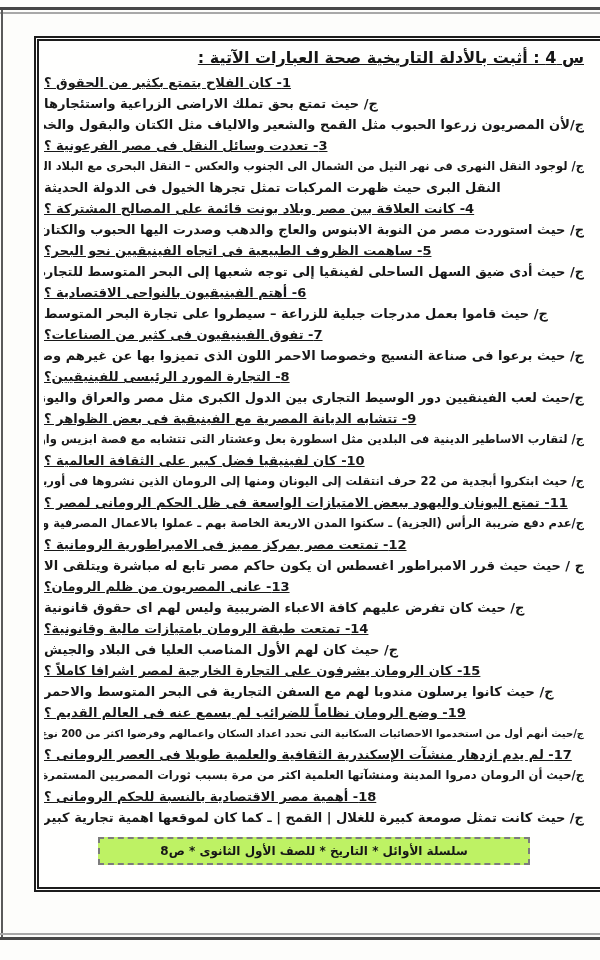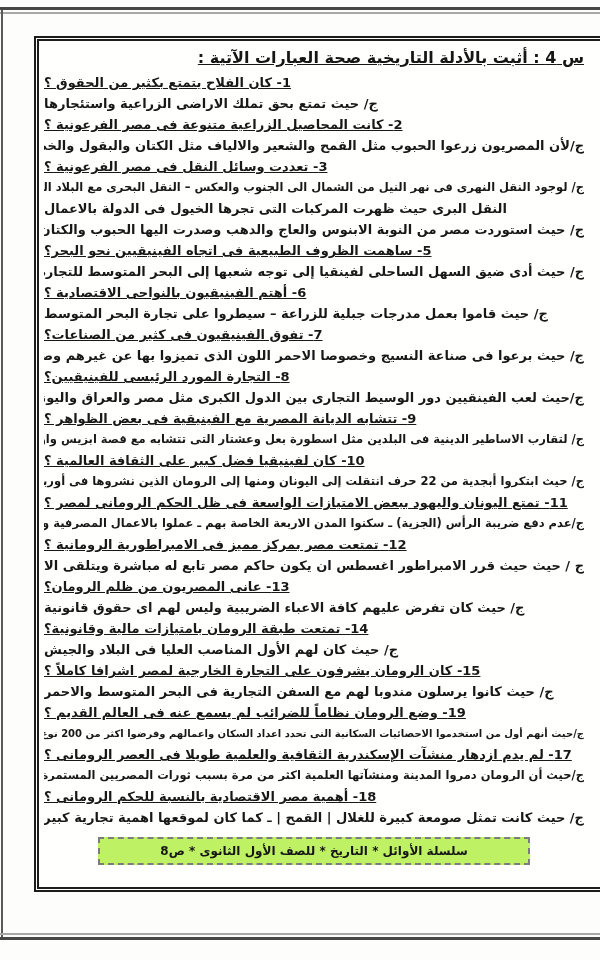--- a/index.html
+++ b/index.html
@@ -49,25 +49,25 @@
     <div class="r-gap"></div>
     <div class="r-light"></div>
 </div>
 <div class="left-scan-line"></div>
 
 <div class="box">
   <div class="title">س 4 : أثبت بالأدلة التاريخية صحة العبارات الآتية :</div>
   <div id="qa-list">
       <div class="line q">1- كان الفلاح يتمتع بكثير من الحقوق ؟</div>
       <div class="line a">ج/ حيث تمتع بحق تملك الاراضى الزراعية واستئجارها</div>
-      <div class="line q">2- كانت المحاصيل الزراعية متنوعة فى مصر الفرعونية ؟</div>
       <div class="line a">ج/لأن المصريون زرعوا الحبوب مثل القمح والشعير والالياف مثل الكتان والبقول والخضروات</div>
       <div class="line q">3- تعددت وسائل النقل فى مصر الفرعونية ؟</div>
       <div class="line a sm">ج/ لوجود النقل النهرى فى نهر النيل من الشمال الى الجنوب والعكس – النقل البحرى مع البلاد المجاورة</div>
-      <div class="line a">النقل البرى حيث ظهرت المركبات التى تجرها الخيول فى الدولة بالاعمال</div>
+      <div class="line a">النقل البرى حيث ظهرت المركبات تمثل تجرها الخيول فى الدولة الحديثة</div>
+      <div class="line q">4- كانت العلاقة بين مصر وبلاد بونت قائمة على المصالح المشتركة ؟</div>
       <div class="line a">ج/ حيث استوردت مصر من النوبة الابنوس والعاج والدهب وصدرت اليها الحبوب والكتان والاوانى</div>
       <div class="line q">5- ساهمت الظروف الطبيعية فى اتجاه الفينيقيين نحو البحر؟</div>
       <div class="line a">ج/ حيث أدى ضيق السهل الساحلى لفينقيا إلى توجه شعبها إلى البحر المتوسط للتجارة وطلب الرزق</div>
       <div class="line q">6- أهتم الفينيقيون بالنواحى الاقتصادية ؟</div>
       <div class="line a">ج/ حيث قاموا بعمل مدرجات جبلية للزراعة – سيطروا على تجارة البحر المتوسط</div>
       <div class="line q">7- تفوق الفينيقيون فى كثير من الصناعات؟</div>
       <div class="line a">ج/ حيث برعوا فى صناعة النسيج وخصوصا الاحمر اللون الذى تميزوا بها عن غيرهم وصناعة الزجاج</div>
       <div class="line q">8- التجارة المورد الرئيسى للفينيقيين؟</div>
       <div class="line a">ج/حيث لعب الفينقيين دور الوسيط التجارى بين الدول الكبرى مثل مصر والعراق واليونان</div>
       <div class="line q">9- تتشابه الديانة المصرية مع الفينيقية فى بعض الظواهر ؟</div>

